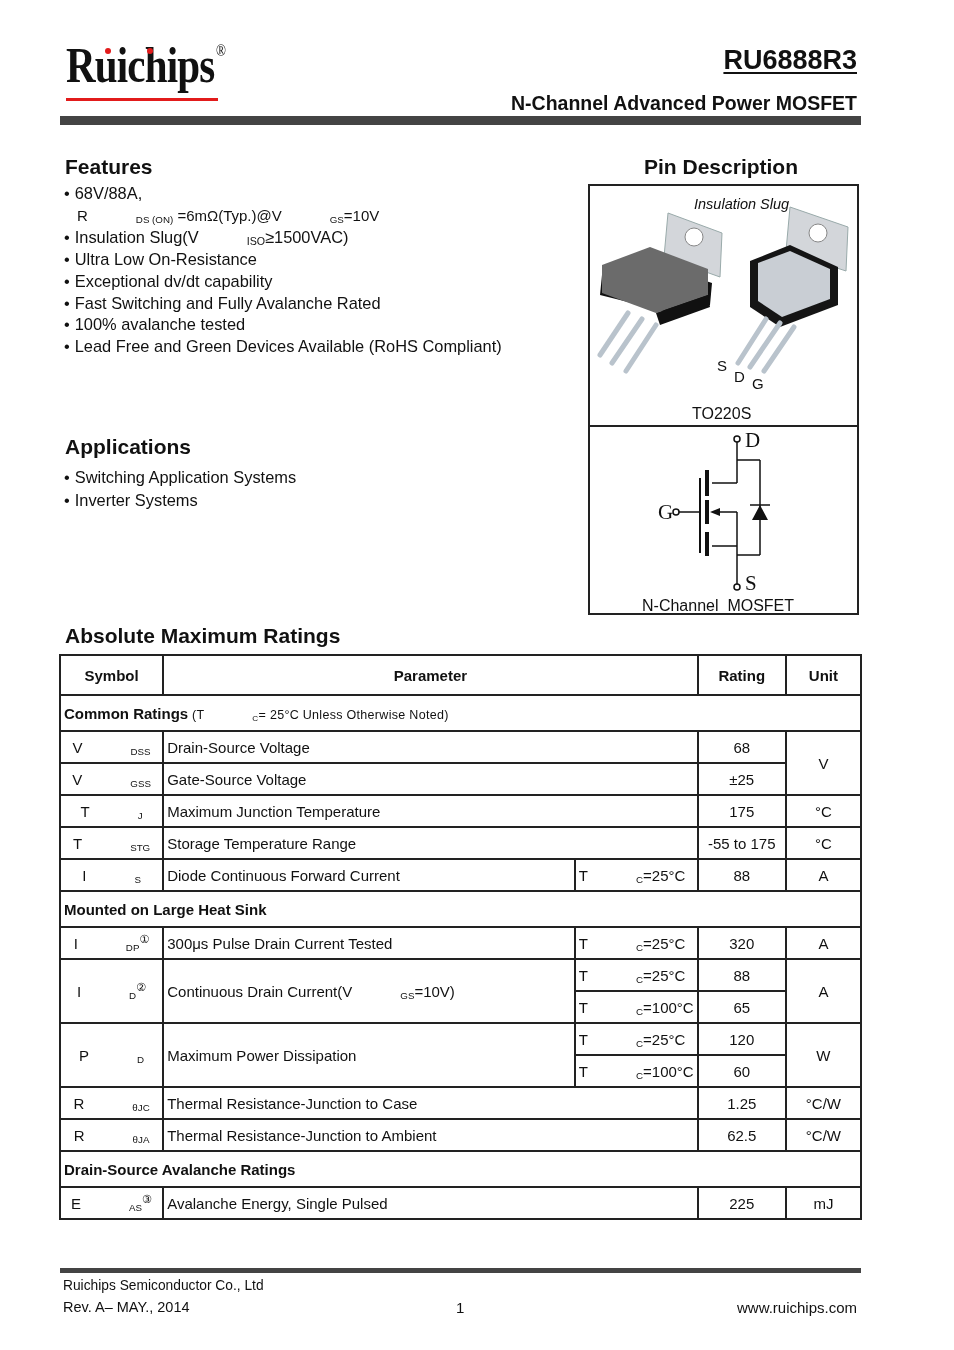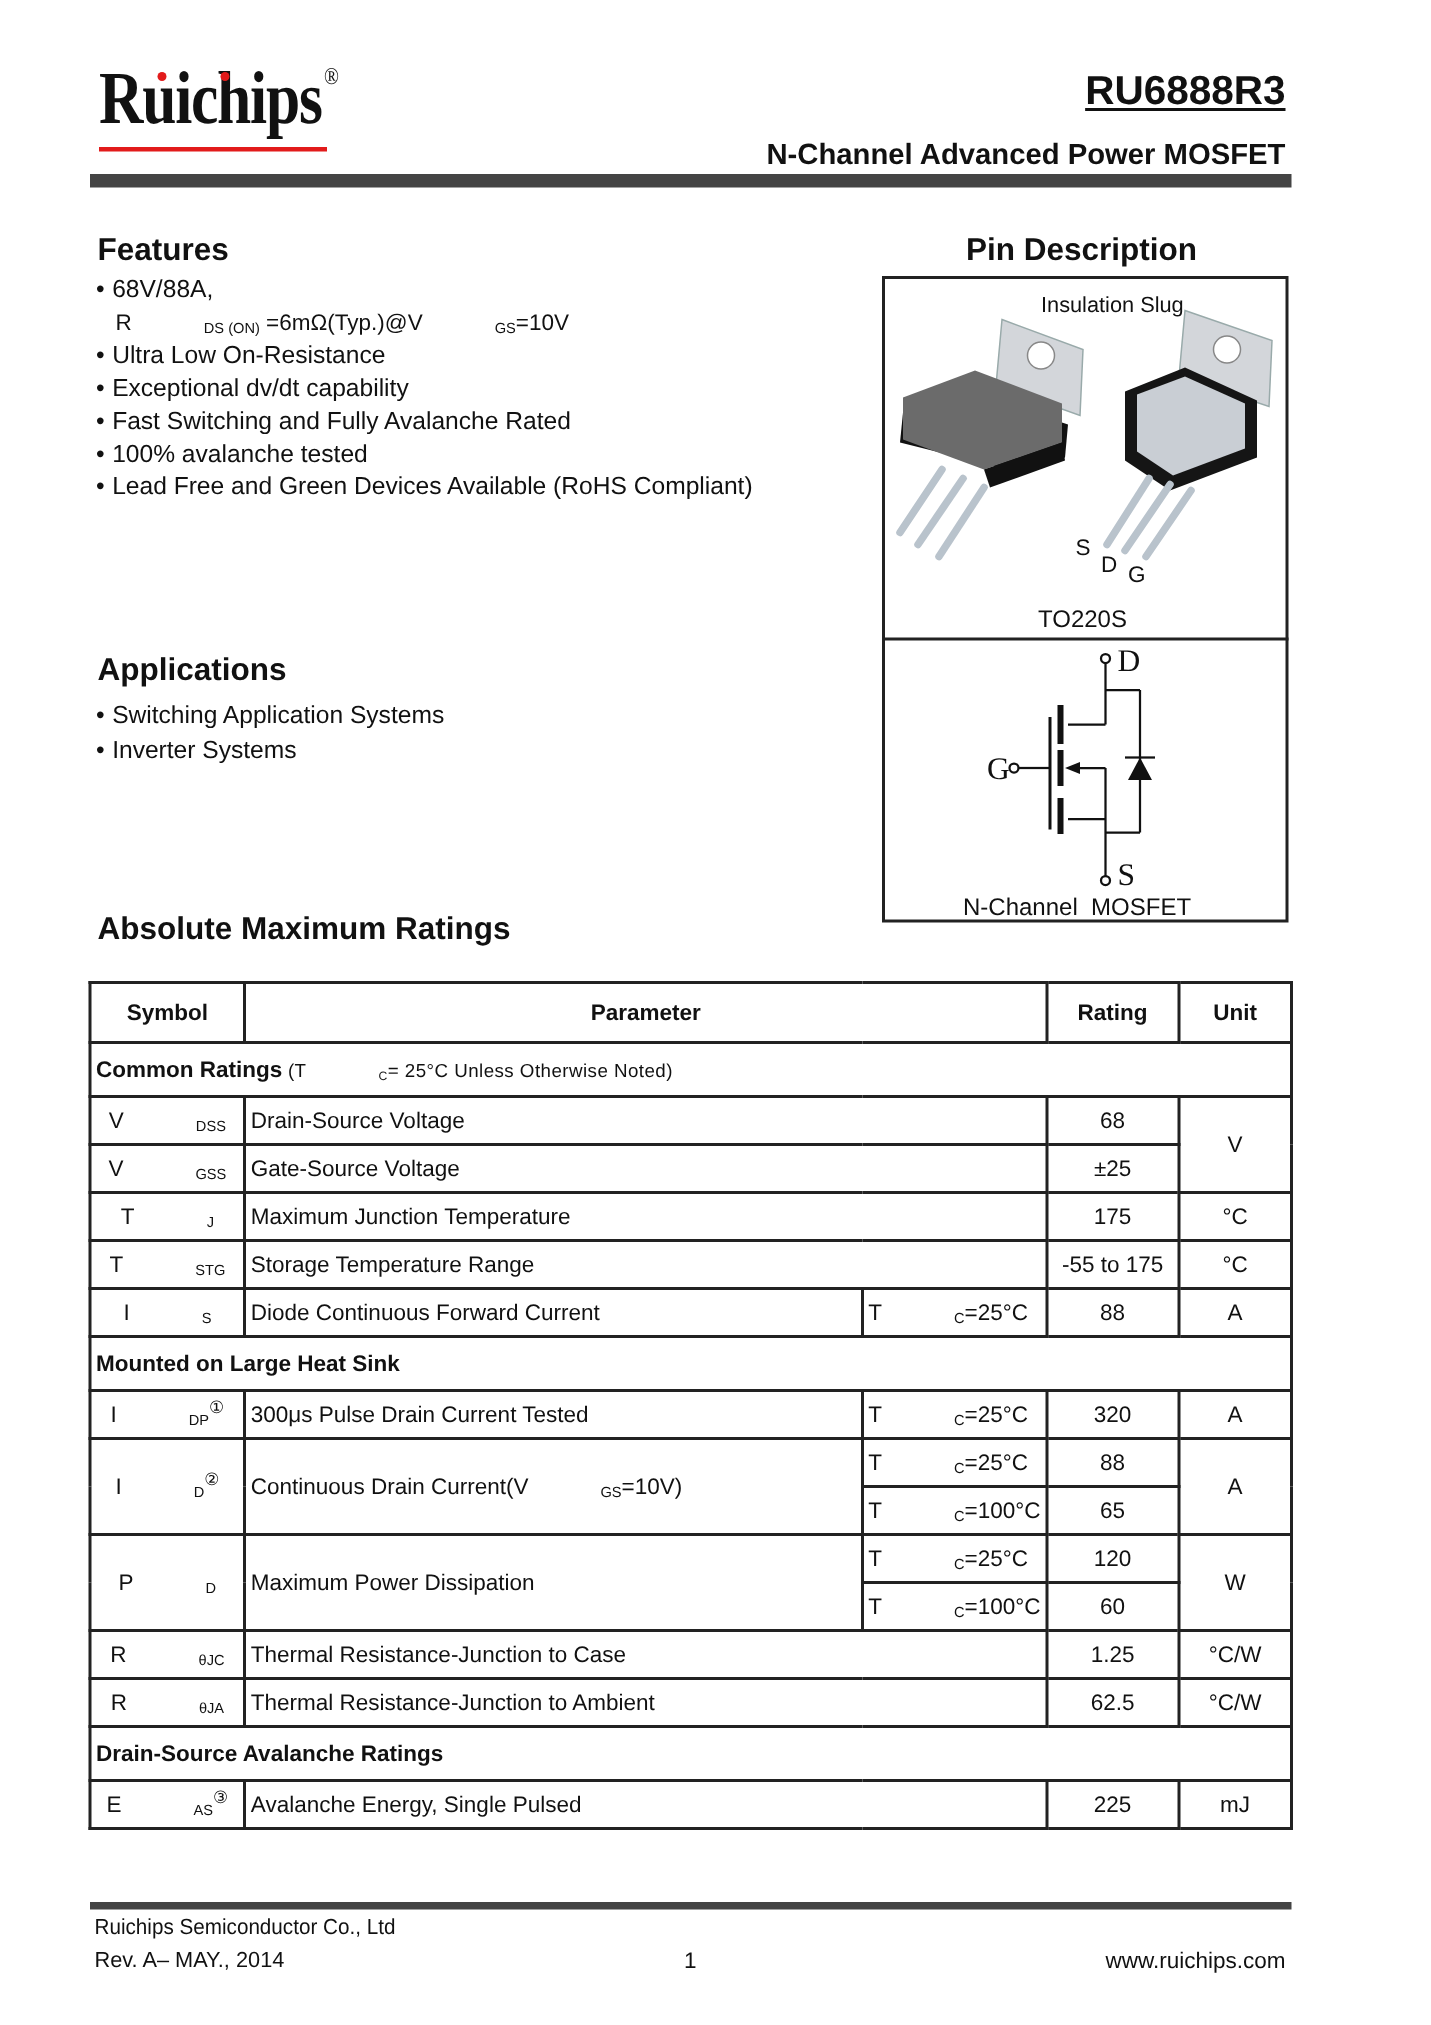--- a/index.html
+++ b/index.html
@@ -25,32 +25,32 @@
   .features-list li.sub::before { content: ""; margin-right: 0; }
   .features-list li.sub { padding-left: 13px; font-size: 15px; }
   .apps-title { left: 65px; top: 435px; }
   .apps-list { left: 64px; top: 466px; list-style: none; margin: 0; padding: 0; font-size: 16.4px; line-height: 22.5px; }
   .apps-list li::before { content: "\2022"; margin-right: 5px; }
 
   
   .pin-title { left: 644px; top: 155px; }
   .pin-box { left: 588px; top: 184px; width: 271px; height: 431px; border: 2px solid #222; box-sizing: border-box; }
   .pin-divider { left: 588px; top: 425px; width: 271px; height: 2px; background: #222; }
-  .ins-slug { left: 694px; top: 196px; font-size: 14.5px; }
+  .ins-slug { left: 694px; top: 196px; font-size: 14.5px; font-style: italic; }
   .pkg-label { left: 692px; top: 405px; font-size: 16px; }
   .pin-s { left: 717px; top: 357px; font-size: 15px; }
   .pin-d { left: 734px; top: 368px; font-size: 15px; }
   .pin-g { left: 752px; top: 375px; font-size: 15px; }
   .schem-label { left: 642px; top: 597px; font-size: 16px; }
   .sch-d { left: 745px; top: 428px; font-family: "Liberation Serif", serif; font-size: 21px; }
   .sch-g { left: 658px; top: 500px; font-family: "Liberation Serif", serif; font-size: 21px; }
   .sch-s { left: 745px; top: 571px; font-family: "Liberation Serif", serif; font-size: 21px; }
 
   
-  .amr-title { left: 65px; top: 608px; }
+  .amr-title { left: 65px; top: 624px; }
   table.amr { position: absolute; left: 59px; top: 654px; width: 803px; border-collapse: collapse; font-size: 15px; }
   table.amr td { border: 2px solid #222; padding: 0 3px; height: 28px; box-sizing: border-box; }
   table.amr .c { text-align: center; }
   table.amr .hdr td { height: 40px; font-weight: bold; text-align: center; }
   table.amr .section td { height: 36px; font-weight: bold; margin-top: 44px; }
   table.amr .section .note { font-weight: normal; font-size: 12.5px; letter-spacing: 0.3px; }
   table.amr .row32 td { height: 32px; }
 
   
   .footer-bar { left: 60px; top: 1268px; width: 801px; height: 5px; background: #444; }
@@ -67,20 +67,21 @@
 <div class="abs logo-dot" style="left:105px;top:48px;"></div>
 <div class="abs logo-dot" style="left:147px;top:48px;"></div>
 <div class="abs part-no">RU6888R3</div>
 <div class="abs subtitle">N-Channel Advanced Power MOSFET</div>
 <div class="abs header-bar"></div>
 
 <h2 class="abs features-title">Features</h2>
 <ul class="abs features-list">
   <li><span>68V/88A,</span></li>
   <li class="sub"><span>R</span><sub>DS (ON)</sub><span> =6mΩ(Typ.)@V</span><sub>GS</sub><span>=10V</span></li>
+  <li><span>Insulation Slug(V</span><sub>ISO</sub><span>≥1500VAC)</span></li>
   <li><span>Ultra Low On-Resistance</span></li>
   <li><span>Exceptional dv/dt capability</span></li>
   <li><span>Fast Switching and Fully Avalanche Rated</span></li>
   <li><span>100% avalanche tested</span></li>
   <li><span>Lead Free and Green Devices Available (RoHS Compliant)</span></li>
 </ul>
 
 <h2 class="abs apps-title">Applications</h2>
 <ul class="abs apps-list">
   <li><span>Switching Application Systems</span></li>

